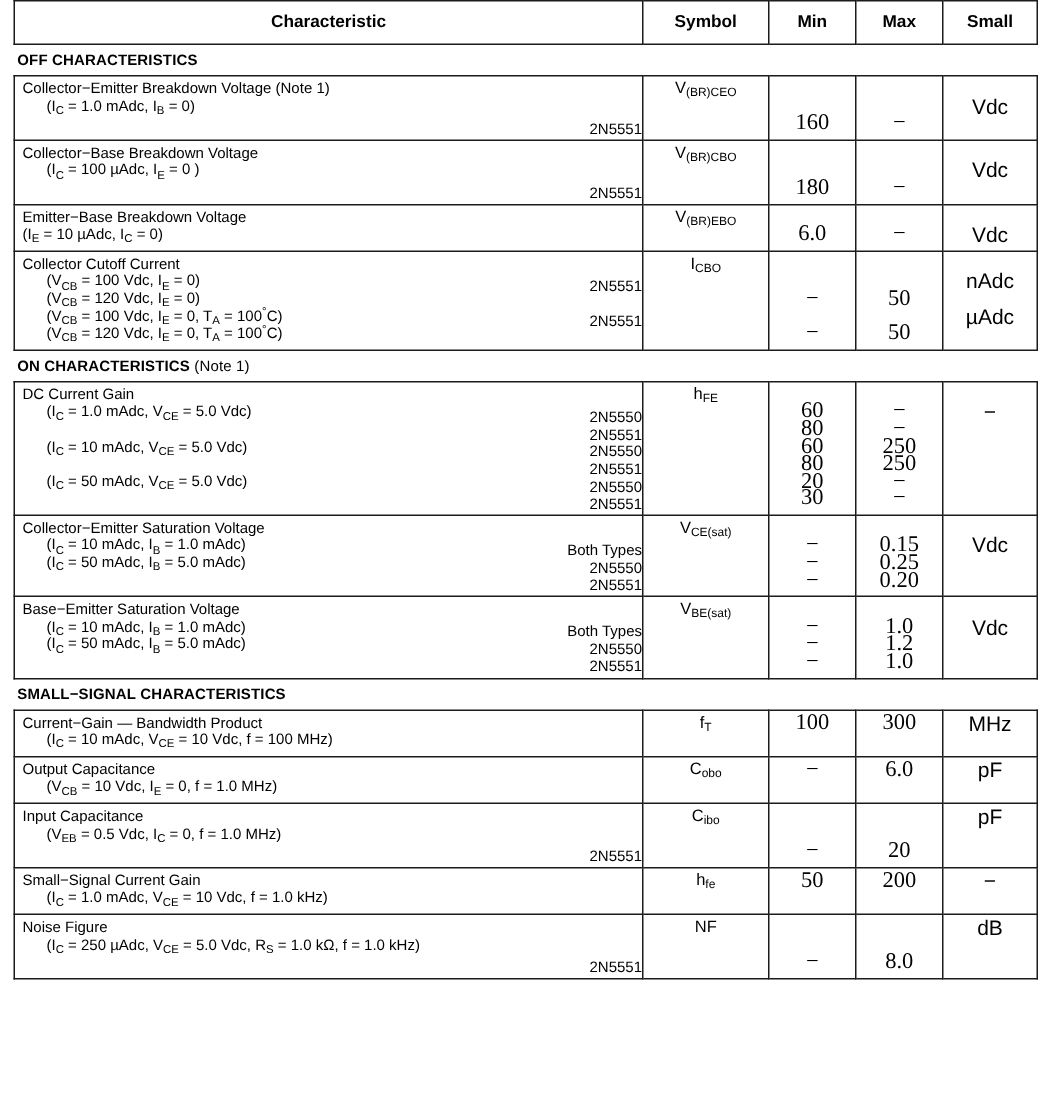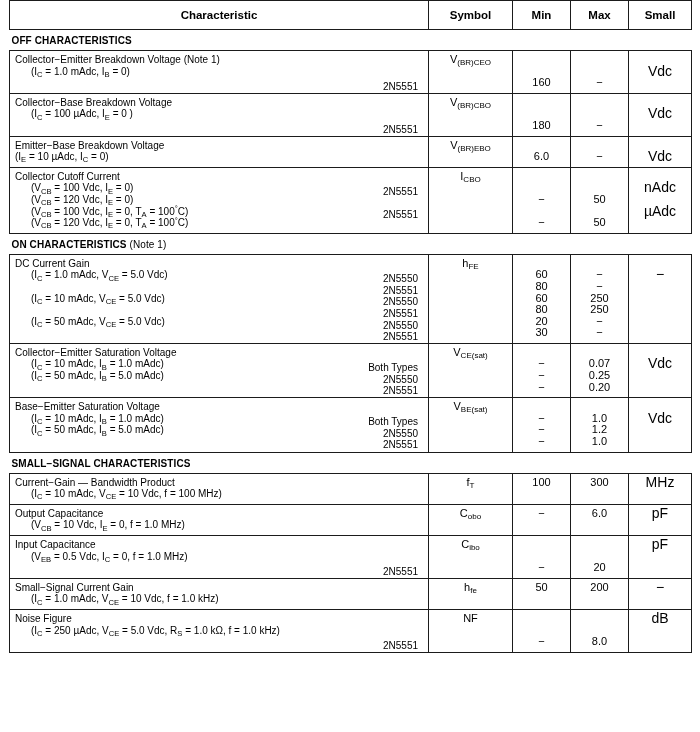--- a/index.html
+++ b/index.html
@@ -58,32 +58,32 @@
     line-height:11.6px;
   }
   td.sym,td.num,td.unit{
     text-align:center;
     padding:3px 2px 4px 2px;
     line-height:11.6px;
   }
   .l1{white-space:nowrap;}
   .ind{padding-left:16px;white-space:nowrap;}
   .noind{padding-left:0;white-space:nowrap;}
-  .pn{position:absolute;right:10px;white-space:nowrap;}
+  .pn{position:absolute;right:0;white-space:nowrap;}
 
   
   .chr-grid{display:flex;}
   .chr-left{flex:1 1 auto;}
 
   sub{font-size:7.6px;vertical-align:baseline;position:relative;top:2.2px;}
   sup{font-size:7.6px;vertical-align:baseline;position:relative;top:-3.5px;}
 
   .symtxt{font-size:11px;}
   .symtxt sub{font-size:8px;}
-  .num{font-size:11px;}
+  .num{font-size:15px;font-family:Liberation Serif, serif;}
   .unit{font-size:14px;}
 
   .rowline{display:block;height:11.6px;}
 </style>
 </head>
 <body>
 
 <div class="sheet">
 
 <table class="tbl">
@@ -271,21 +271,21 @@
     </td>
     <td class="sym"><span class="symtxt">V<sub>CE(sat)</sub></span></td>
     <td class="num">
       <span class="rowline">&nbsp;</span>
       <span class="rowline">−</span>
       <span class="rowline">−</span>
       <span class="rowline">−</span>
     </td>
     <td class="num">
       <span class="rowline">&nbsp;</span>
-      <span class="rowline">0.07</span>
+      <span class="rowline">0.15</span>
       <span class="rowline">0.25</span>
       <span class="rowline">0.20</span>
     </td>
     <td class="unit">
       <span class="rowline">&nbsp;</span>
       <span class="rowline">Vdc</span>
     </td>
   </tr>
 
   <tr>

